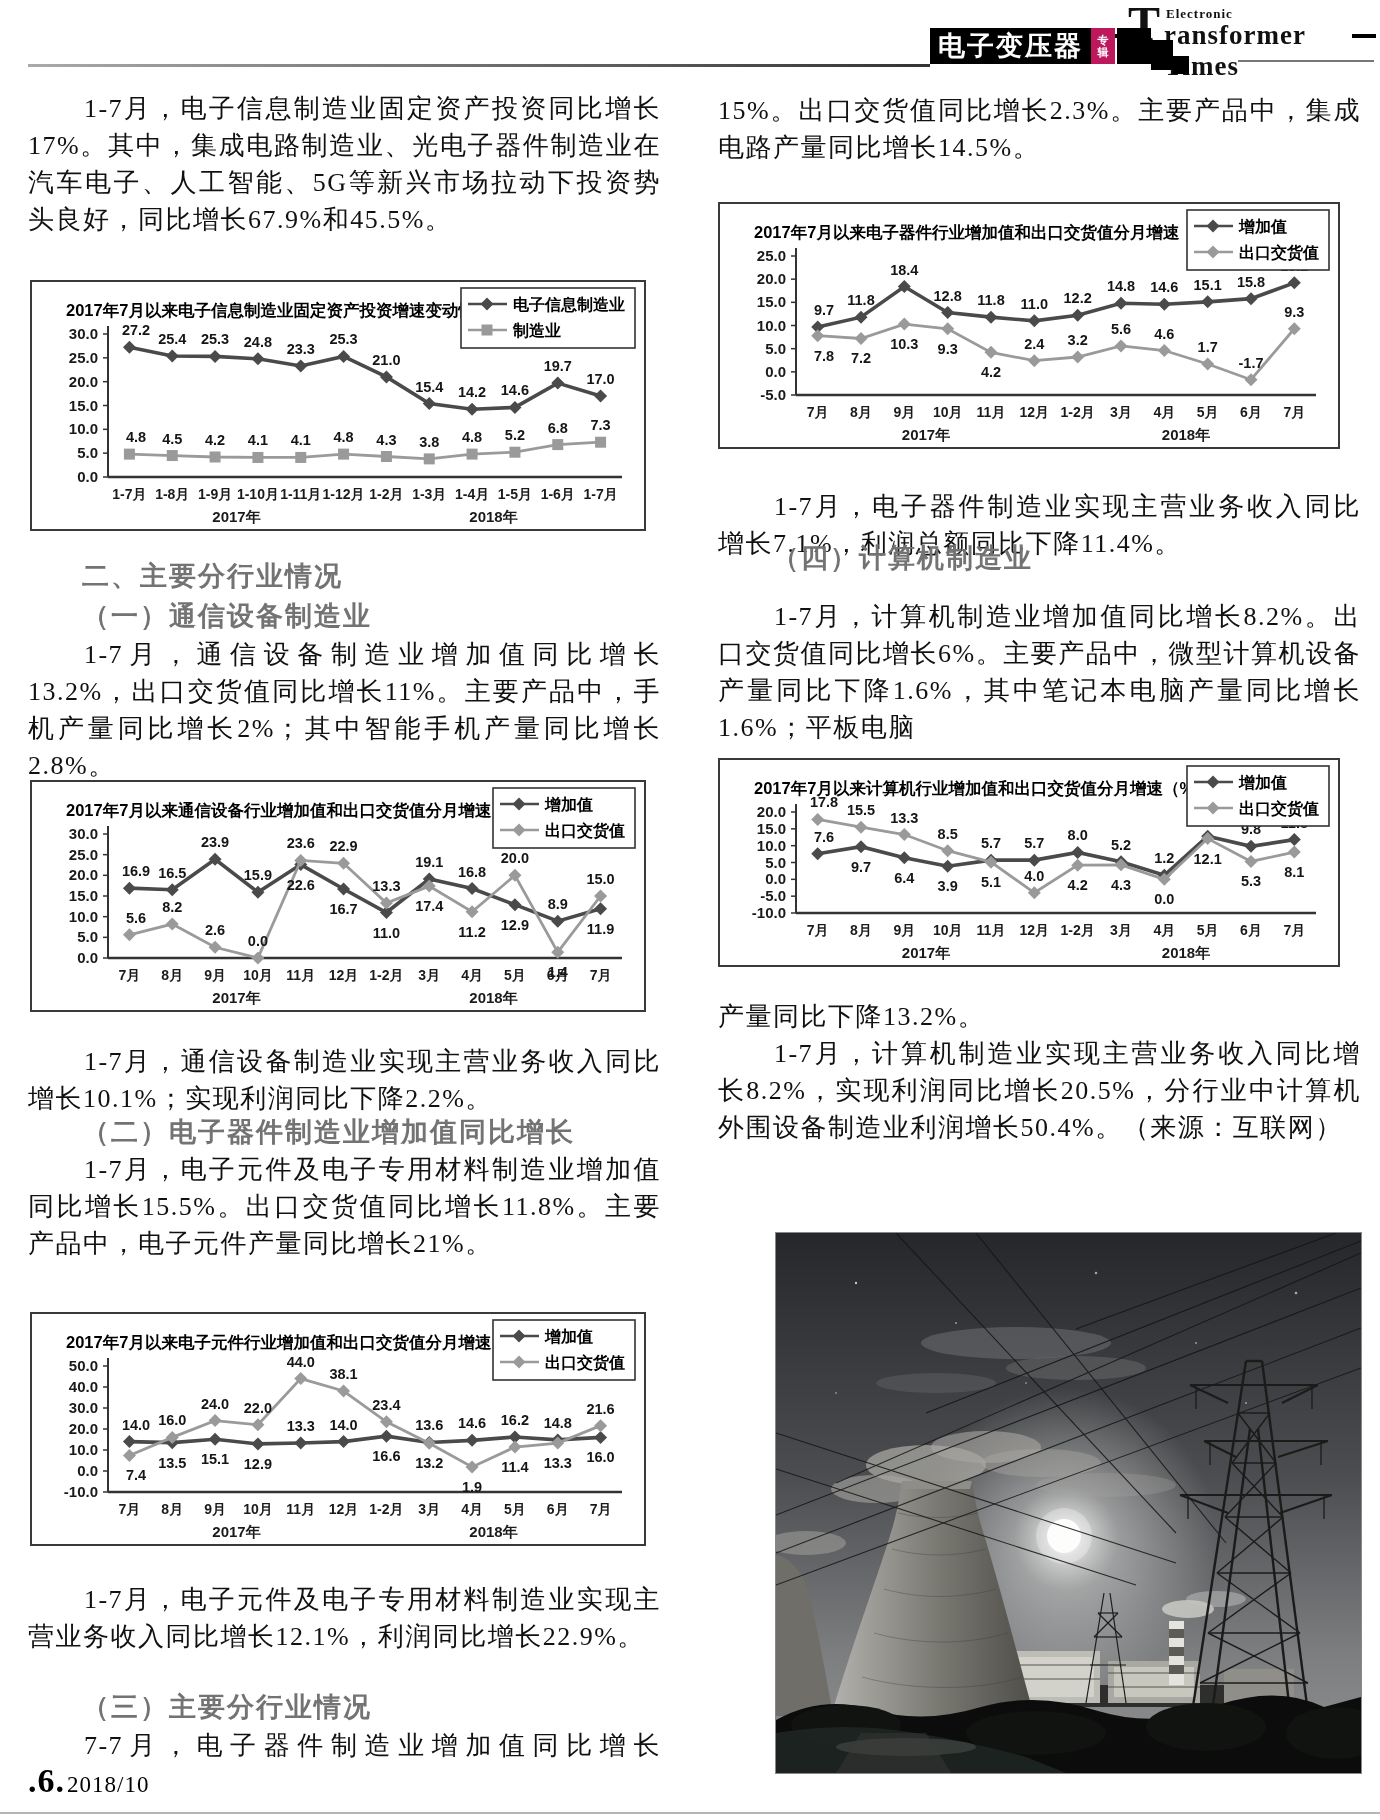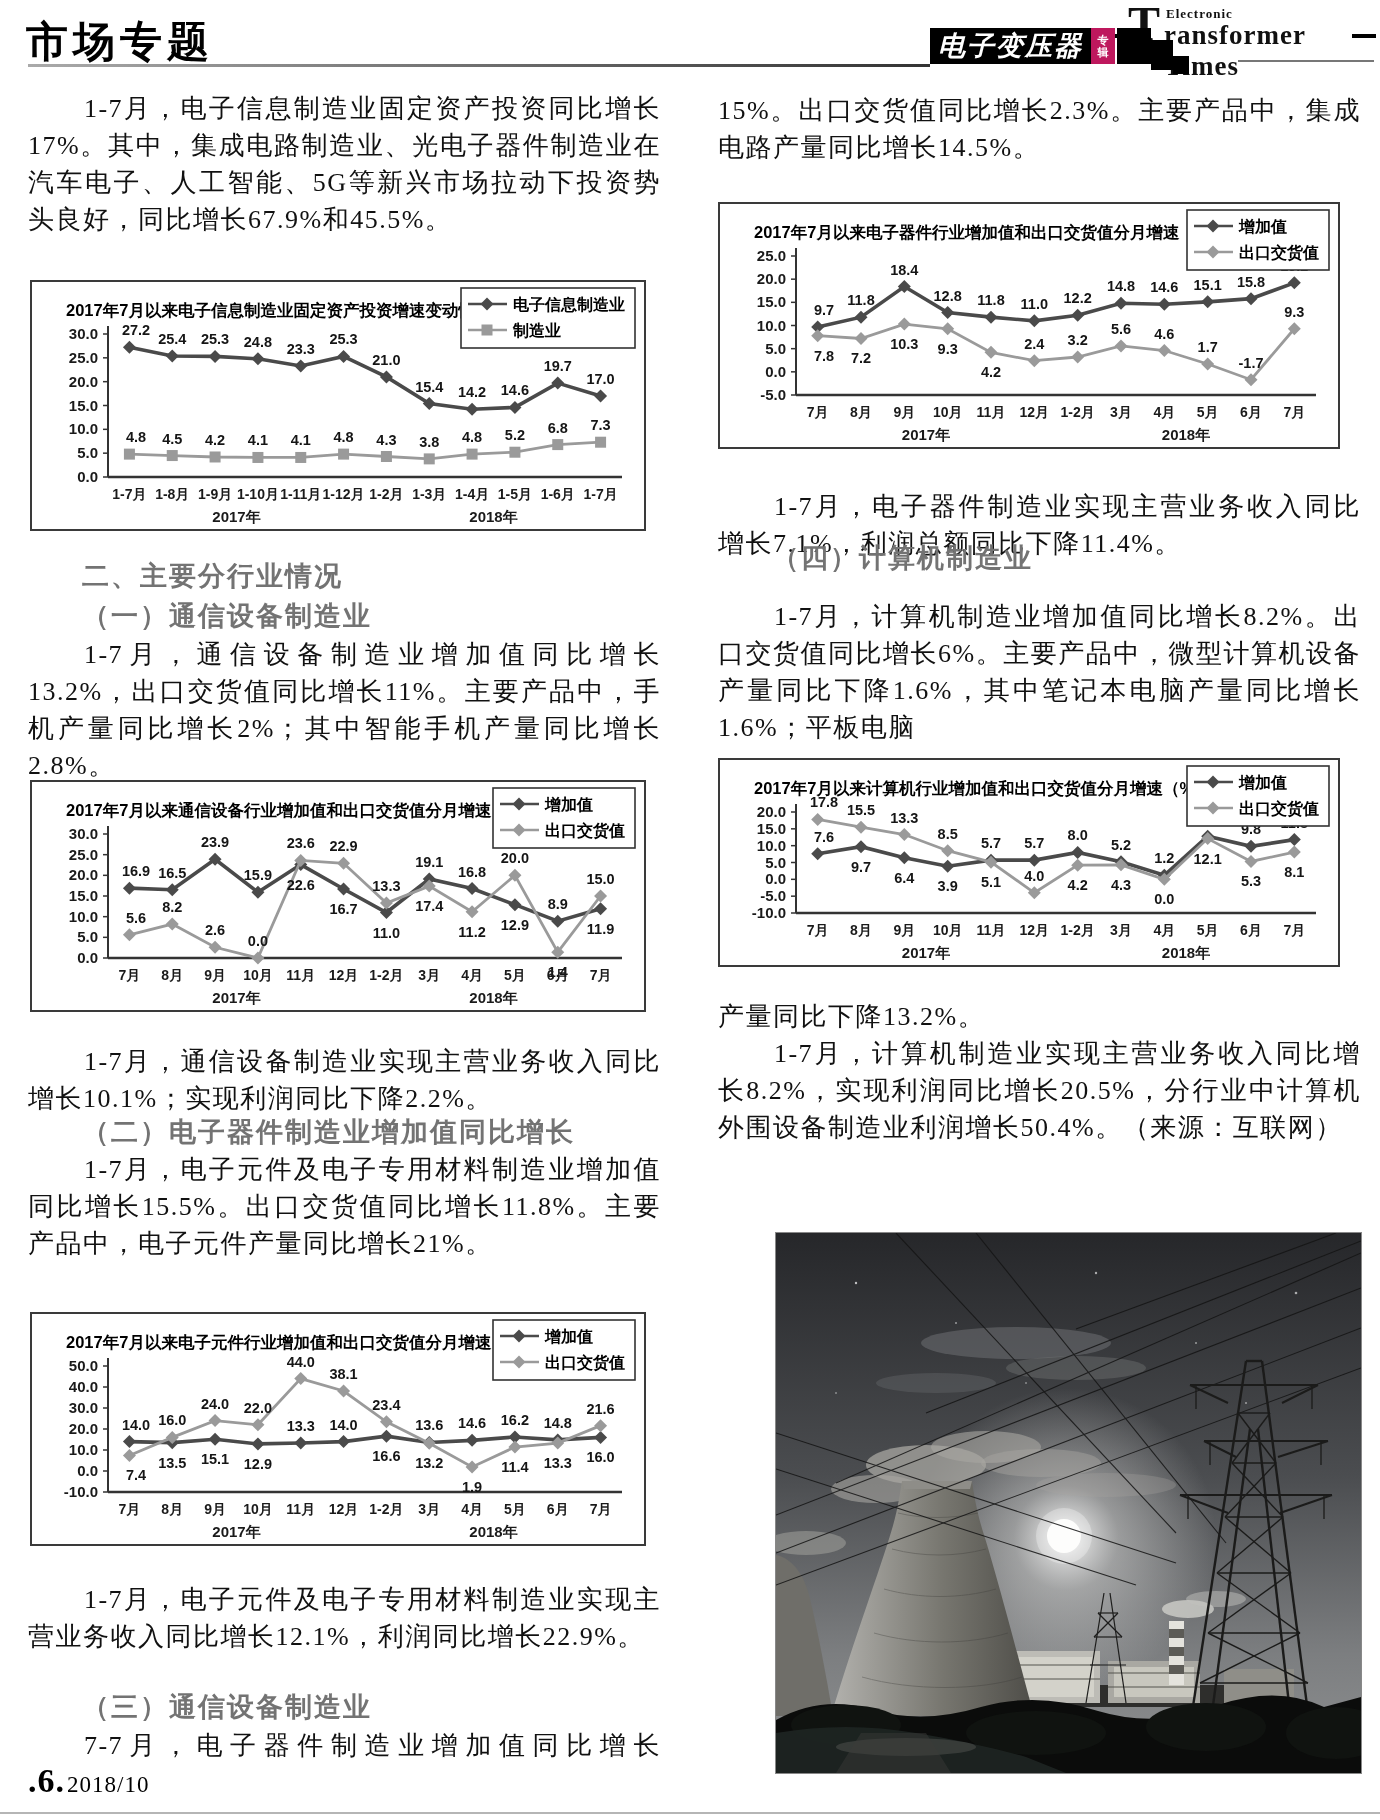--- a/index.html
+++ b/index.html
@@ -10,21 +10,21 @@
              font-weight:bold;font-size:42px;letter-spacing:5px;color:#000;}
   .rule-left{position:absolute;left:28px;top:64px;width:902px;height:3px;
              background:linear-gradient(to right,#aaa,#333);}
   .rule-right{position:absolute;left:1238px;top:60px;width:136px;height:2px;background:#777;}
   .brand-dash{position:absolute;top:34px;height:4px;background:#000;}
   .brand-T{position:absolute;left:1128px;top:0px;font-weight:bold;font-size:48px;line-height:48px;}
   .brand-top{position:absolute;left:1166px;top:6px;font-weight:bold;font-size:13px;letter-spacing:1px;}
   .brand-rest{position:absolute;left:1164px;top:20px;font-weight:bold;font-size:27px;letter-spacing:1px;}
   .logo-wrap{position:absolute;left:930px;top:28px;display:flex;align-items:flex-start;}
   .logo-main{background:#000;color:#fff;font-family:"Liberation Sans","DejaVu Sans",sans-serif;
-             font-weight:bold;font-size:27px;line-height:36px;padding:0 8px;letter-spacing:2px;font-style:italic;}
+             font-weight:bold;font-size:27px;line-height:36px;padding:0 8px;letter-spacing:2px;}
   .logo-tag{background:#be185d;color:#fff;font-family:"Liberation Sans","DejaVu Sans",sans-serif;
             font-weight:bold;font-size:11px;line-height:12px;width:18px;padding:6px 3px;text-align:center;}
   .logo-steps{position:relative;width:76px;height:52px;}
   .logo-steps i{position:absolute;background:#000;display:block;}
   .logo-steps i:nth-child(1){left:2px;top:0;width:34px;height:36px;}
   .logo-steps i:nth-child(2){left:36px;top:12px;width:22px;height:30px;}
   .logo-steps i:nth-child(3){left:58px;top:28px;width:16px;height:18px;}
   
   .col{position:absolute;top:80px;}
   .col-left{left:28px;width:633px;}
@@ -47,21 +47,20 @@
   .footer{position:absolute;left:28px;top:1762px;display:flex;align-items:baseline;color:#000;}
   .footer .pg{font-size:34px;font-weight:bold;letter-spacing:1px;}
   .footer .issue{font-size:23px;margin-left:2px;letter-spacing:1px;}
   .bottom-line{position:absolute;left:0;top:1812px;width:1380px;height:2px;background:#b5b5b5;}
 </style>
 </head>
 <body>
 
 <div class="page">
 
-  <div class="sec-title">市场专题</div>
   <div class="rule-left"></div>
   <div class="rule-right"></div>
   <div class="brand-dash" style="left:1096px;width:26px;"></div>
   <div class="brand-T">T</div>
   <div class="brand-top">Electronic</div>
   <div class="brand-rest">ransformer Times</div>
   <div class="brand-dash" style="left:1352px;width:24px;"></div>
   <div class="logo-wrap">
     <span class="logo-main">电子变压器</span>
     <span class="logo-tag">专辑</span>
@@ -356,21 +355,21 @@
           <line x1="468" y1="22" x2="507" y2="22" stroke="#4a4a4a" stroke-width="2.6"></line>
           <polygon points="487,15.5 493.5,22 487,28.5 480.5,22" fill="#4a4a4a"></polygon>
           <text x="513" y="28" font-size="16" text-anchor="start" font-family="&quot;Liberation Sans&quot;,&quot;DejaVu Sans&quot;,sans-serif" font-weight="bold" fill="#000">增加值</text>
           <line x1="468" y1="48" x2="507" y2="48" stroke="#9a9a9a" stroke-width="2.6"></line>
           <polygon points="487,41.5 493.5,48 487,54.5 480.5,48" fill="#9a9a9a"></polygon>
           <text x="513" y="54" font-size="16" text-anchor="start" font-family="&quot;Liberation Sans&quot;,&quot;DejaVu Sans&quot;,sans-serif" font-weight="bold" fill="#000">出口交货值</text>
         </svg>
       </div>
 
     <div class="para indent" style="top:1501px;">1-7月，电子元件及电子专用材料制造业实现主营业务收入同比增长12.1%，利润同比增长22.9%。</div>
-    <div class="h ind" style="top:1609px;">（三）通信设备制造业</div>
+    <div class="h ind" style="top:1609px;">（三）主要分行业情况</div>
     <div class="para indent stretch" style="top:1647px;">7-7月，电子器件制造业增加值同比增长</div>
   </div>
 
   <div class="col col-right">
     <div class="para" style="top:12px;">15%。出口交货值同比增长2.3%。主要产品中，集成电路产量同比增长14.5%。</div>
 
     <div class="chart-box" style="top:122px;height:243px;">
         <svg width="618" height="243" viewBox="0 0 618 243">
           <line x1="76" y1="44" x2="76" y2="191" stroke="#333" stroke-width="2"></line>
           <line x1="76" y1="191" x2="596" y2="191" stroke="#333" stroke-width="2.5"></line>

